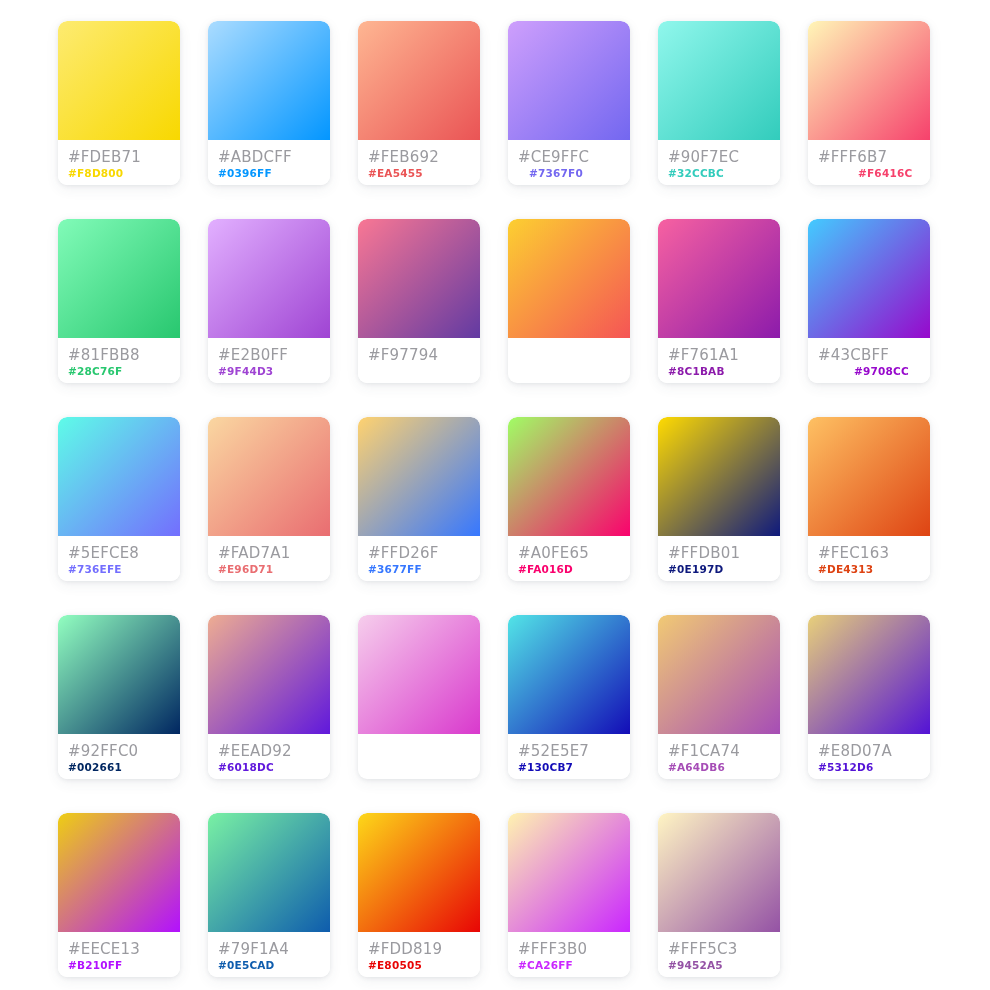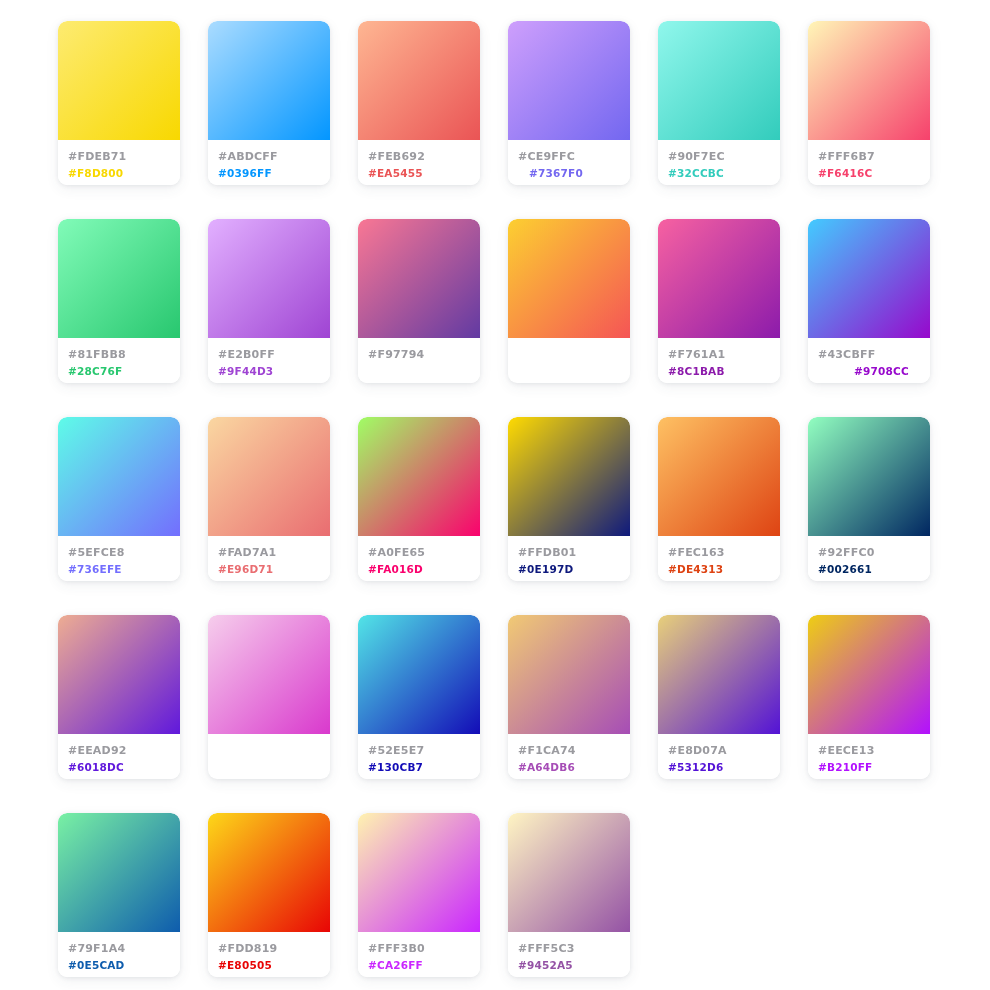--- a/index.html
+++ b/index.html
@@ -40,25 +40,25 @@
     flex: none;
   }
   .swatch-labels {
     flex: 1;
     padding: 9px 0 0 10px;
     box-sizing: border-box;
     background: #ffffff;
   }
   .hex-from {
     display: block;
-    font-size: 11px;
+    font-size: 15px;
     line-height: 16px;
     letter-spacing: 0.2px;
     color: #9a9a9f;
-    font-weight: bold;
+    font-weight: normal;
     white-space: nowrap;
   }
   .hex-to {
     display: block;
     font-size: 10.5px;
     line-height: 16px;
     letter-spacing: 0.2px;
     font-weight: bold;
     white-space: nowrap;
   }
@@ -99,21 +99,21 @@
       <div class="swatch-gradient" style="background: linear-gradient(135deg, rgb(144, 247, 236) 0%, rgb(50, 204, 188) 100%);"></div>
       <div class="swatch-labels">
         <span class="hex-from">#90F7EC</span>
         <span class="hex-to" style="color: rgb(50, 204, 188);">#32CCBC</span>
       </div>
     </div>
     <div class="swatch-card">
       <div class="swatch-gradient" style="background: linear-gradient(135deg, rgb(255, 246, 183) 0%, rgb(246, 65, 108) 100%);"></div>
       <div class="swatch-labels">
         <span class="hex-from">#FFF6B7</span>
-        <span class="hex-to" style="color: rgb(246, 65, 108);">#F6416C</span>
+        <span class="hex-to" style="color: rgb(246, 65, 108); margin-left: 40px;">#F6416C</span>
       </div>
     </div>
     <div class="swatch-card">
       <div class="swatch-gradient" style="background: linear-gradient(135deg, rgb(129, 251, 184) 0%, rgb(40, 199, 111) 100%);"></div>
       <div class="swatch-labels">
         <span class="hex-from">#81FBB8</span>
         <span class="hex-to" style="color: rgb(40, 199, 111);">#28C76F</span>
       </div>
     </div>
     <div class="swatch-card">
@@ -152,20 +152,27 @@
       <div class="swatch-labels">
         <span class="hex-from">#5EFCE8</span>
         <span class="hex-to" style="color: rgb(115, 110, 254);">#736EFE</span>
       </div>
     </div>
     <div class="swatch-card">
       <div class="swatch-gradient" style="background: linear-gradient(135deg, rgb(250, 215, 161) 0%, rgb(233, 109, 113) 100%);"></div>
       <div class="swatch-labels">
         <span class="hex-from">#FAD7A1</span>
         <span class="hex-to" style="color: rgb(233, 109, 113);">#E96D71</span>
+      </div>
+    </div>
+    <div class="swatch-card">
+      <div class="swatch-gradient" style="background: linear-gradient(135deg, rgb(255, 210, 111) 0%, rgb(54, 119, 255) 100%);"></div>
+      <div class="swatch-labels">
+        <span class="hex-from">#FFD26F</span>
+        <span class="hex-to" style="color: rgb(54, 119, 255);">#3677FF</span>
       </div>
     </div>
     <div class="swatch-card">
       <div class="swatch-gradient" style="background: linear-gradient(135deg, rgb(160, 254, 101) 0%, rgb(250, 1, 109) 100%);"></div>
       <div class="swatch-labels">
         <span class="hex-from">#A0FE65</span>
         <span class="hex-to" style="color: rgb(250, 1, 109);">#FA016D</span>
       </div>
     </div>
     <div class="swatch-card">

